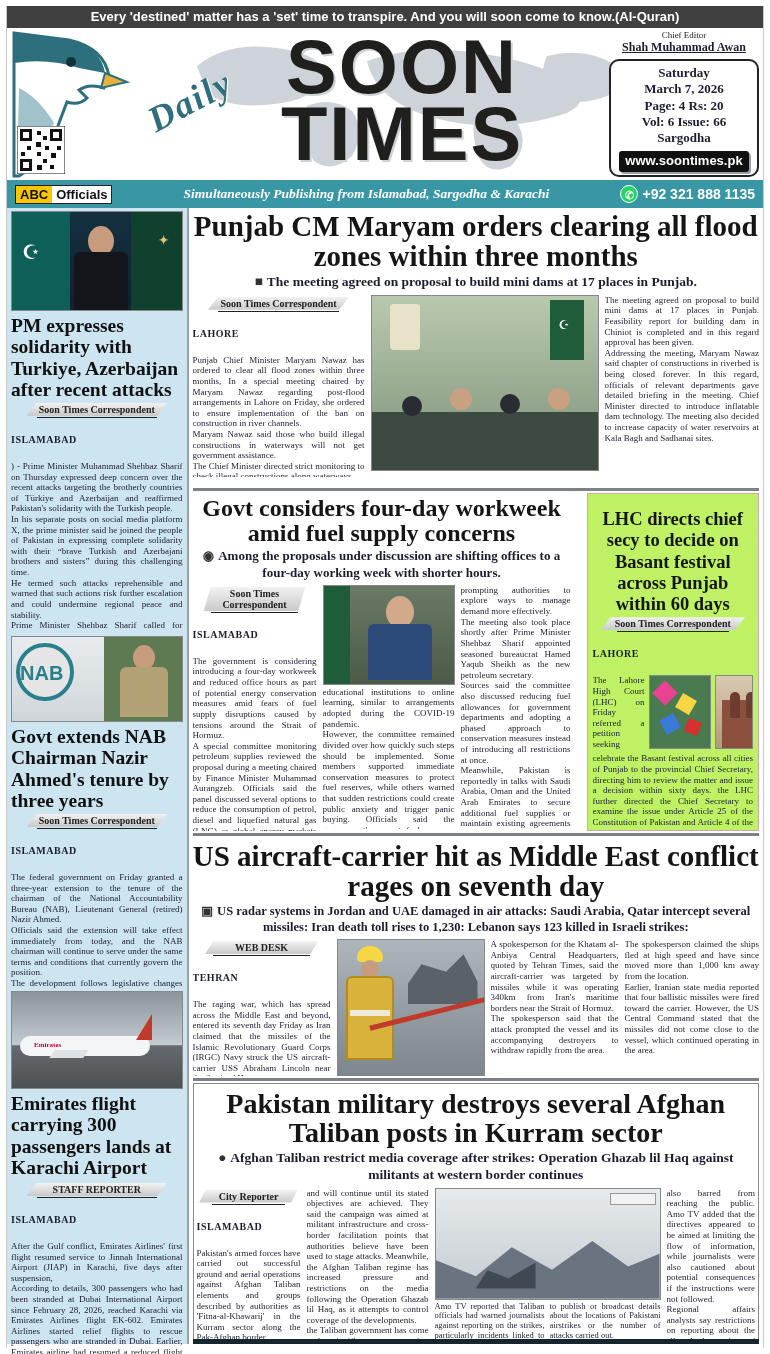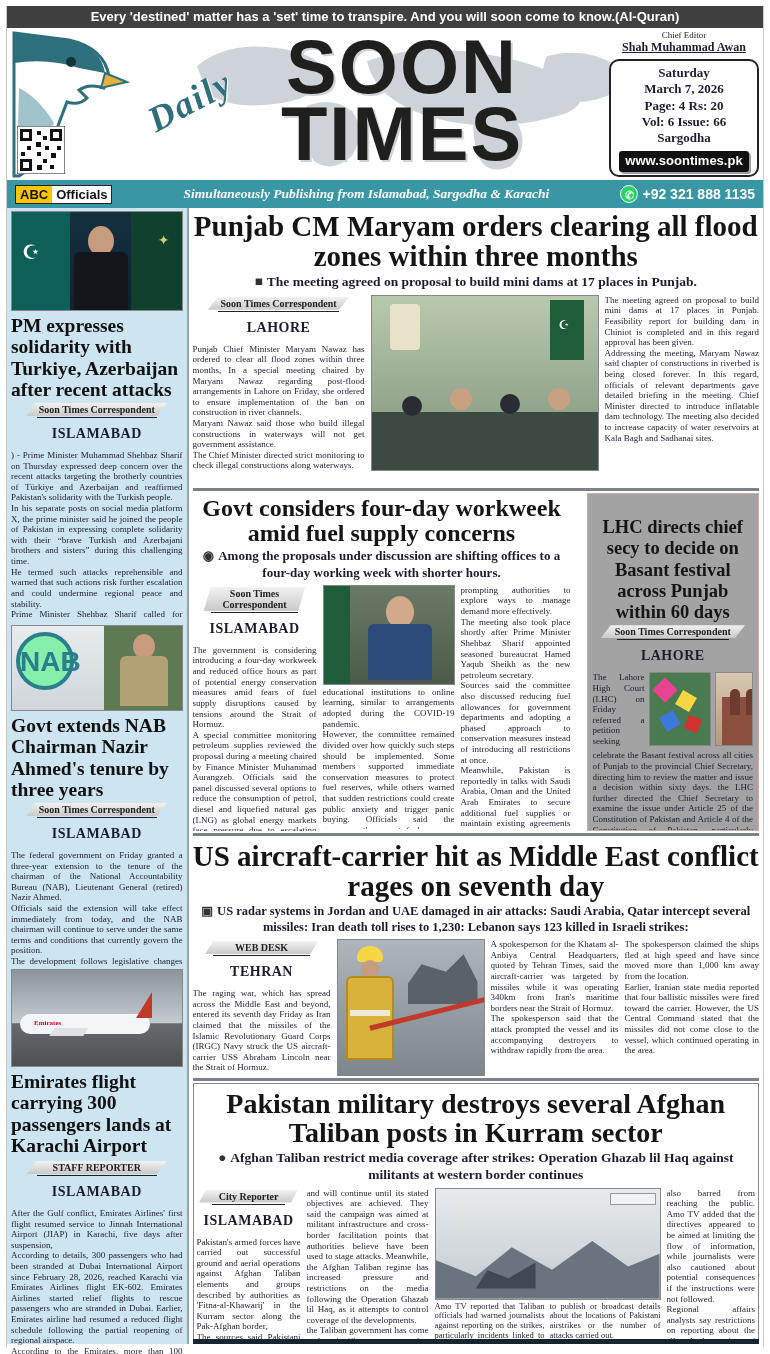--- a/index.html
+++ b/index.html
@@ -49,21 +49,21 @@
   
   .content { display:flex; height:1136px; }
   .sidebar { width:180px; background:#cde4f1; padding:3px 4px; display:flex; flex-direction:column; }
   .maincol { width:578px; border-left:2px solid #9aa0a5; padding:0 4px; display:flex; flex-direction:column; }
 
   
   .banner { width:82%; margin:2px auto 1px; background:linear-gradient(#f2f2f2,#c9c9c9);
     clip-path:polygon(7% 0,100% 0,93% 100%,0 100%); text-align:center;
     font-size:10px; font-weight:700; padding:1px 0; color:#222; }
   .banner-line { width:70%; margin:0 auto; border-bottom:1.5px solid #222; }
-  .dateline { text-align:center; font-weight:700; font-size:14px; margin:8px 0; letter-spacing:.5px; }
+  .dateline { font-weight:700; font-size:10px; margin:16px 0; letter-spacing:.5px; }
   .body { font-size:9px; line-height:1.18; text-align:justify; white-space:pre-line; overflow:hidden; }
   .h-side { text-align:left; font-weight:700; font-size:19.5px; line-height:1.1; margin:4px 0 2px; color:#111; }
   .h-main { text-align:center; font-weight:700; color:#151515; line-height:1.05; margin:3px 0 2px; }
   .subhead { text-align:center; font-weight:700; font-size:13.5px; line-height:1.25; margin:2px 8px 4px; }
   .bullet { display:inline-block; margin-right:4px; color:#333; }
   .sep { height:3px; background:#7c8187; margin:2px 0; }
   .photo { position:relative; overflow:hidden; border:1px solid #888; background:#9aa; }
   .cols { display:flex; gap:6px; overflow:hidden; }
   .botbar { height:5px; background:#16262e; }
 
@@ -180,21 +180,21 @@
         <div class="dateline">ISLAMABAD</div>
         <div class="body" style="height:172px">) - Prime Minister Muhammad Shehbaz Sharif on Thursday expressed deep concern over the recent attacks targeting the brotherly countries of Türkiye and Azerbaijan and reaffirmed Pakistan's solidarity with the Turkish people.
 In his separate posts on social media platform X, the prime minister said he joined the people of Pakistan in expressing complete solidarity with their “brave Turkish and Azerbajani brothers and sisters” during this challenging time.
 He termed such attacks reprehensible and warned that such actions risk further escalation and could undermine regional peace and stability.
 Prime Minister Shehbaz Sharif called for maximum restraint and emphasized the importance of dialogue and diplomacy to uphold respect for sovereignty and maintain peace and stability in the region.</div>
       </div>
 
       <div>
         <div class="photo" style="height:86px;margin-top:3px">
           <div style="position:absolute;inset:0;background:linear-gradient(#e8ecee,#cfd6da)"></div>
-          <div style="position:absolute;left:4px;top:6px;width:58px;height:58px;border-radius:50%;border:4px solid #2a7f8c;background:#86efac;text-align:right;font-family:'Liberation Sans',sans-serif;font-weight:900;color:#2a7f8c;font-size:28px;line-height:52px"><span>NAB</span></div>
+          <div style="position:absolute;left:4px;top:6px;width:58px;height:58px;border-radius:50%;border:4px solid #2a7f8c;background:#e5e5e5;text-align:left;font-family:'Liberation Sans',sans-serif;font-weight:900;color:#2a7f8c;font-size:20px;line-height:52px"><span>NAB</span></div>
           <div style="position:absolute;right:0;top:0;width:46%;height:100%;background:#5d7a52"></div>
           <div class="person" style="right:14px;top:8px">
             <div class="head" style="width:22px;height:25px;margin:0 auto"></div>
             <div class="suit" style="width:48px;height:50px;background:#b3a176;margin-top:-3px"></div>
           </div>
         </div>
         <div class="h-side" style="height:86px">Govt extends NAB Chairman Nazir Ahmed's tenure by three years</div>
         <div class="banner">Soon Times Correspondent</div>
         <div class="banner-line"></div>
         <div class="dateline">ISLAMABAD</div>
@@ -289,21 +289,21 @@
             </div>
             <div style="flex:1">
               <div class="body" style="height:244px">prompting authorities to explore ways to manage demand more effectively.
 The meeting also took place shortly after Prime Minister Shehbaz Sharif appointed seasoned bureaucrat Hamed Yaqub Sheikh as the new petroleum secretary.
 Sources said the committee also discussed reducing fuel allowances for government departments and adopting a phased approach to conservation measures instead of introducing all restrictions at once.
 Meanwhile, Pakistan is reportedly in talks with Saudi Arabia, Oman and the United Arab Emirates to secure additional fuel supplies or maintain existing agreements through alternative routes.</div>
             </div>
           </div>
         </div>
 
-        <div style="flex:1;background:#a3a3a3;border:1px solid #caa; padding:20px 5px;overflow:hidden">
+        <div style="flex:1;background:#bef264;border:1px solid #caa; padding:12px 5px;overflow:hidden">
           <div class="h-main" style="font-size:18.5px;line-height:1.15">LHC directs chief secy to decide on Basant festival across Punjab within 60 days</div>
           <div class="banner" style="width:90%">Soon Times Correspondent</div>
           <div class="banner-line"></div>
           <div class="dateline">LAHORE</div>
           <div style="display:flex;gap:4px">
             <div class="body" style="width:52px;height:76px">The Lahore High Court (LHC) on Friday referred a petition seeking permission to</div>
             <div class="photo" style="width:62px;height:74px">
               <div style="position:absolute;inset:0;background:#4a7a4f"></div>
               <div style="position:absolute;left:6px;top:8px;width:18px;height:18px;background:#e84393;transform:rotate(45deg)"></div>
               <div style="position:absolute;left:28px;top:20px;width:16px;height:16px;background:#f6d743;transform:rotate(30deg)"></div>

